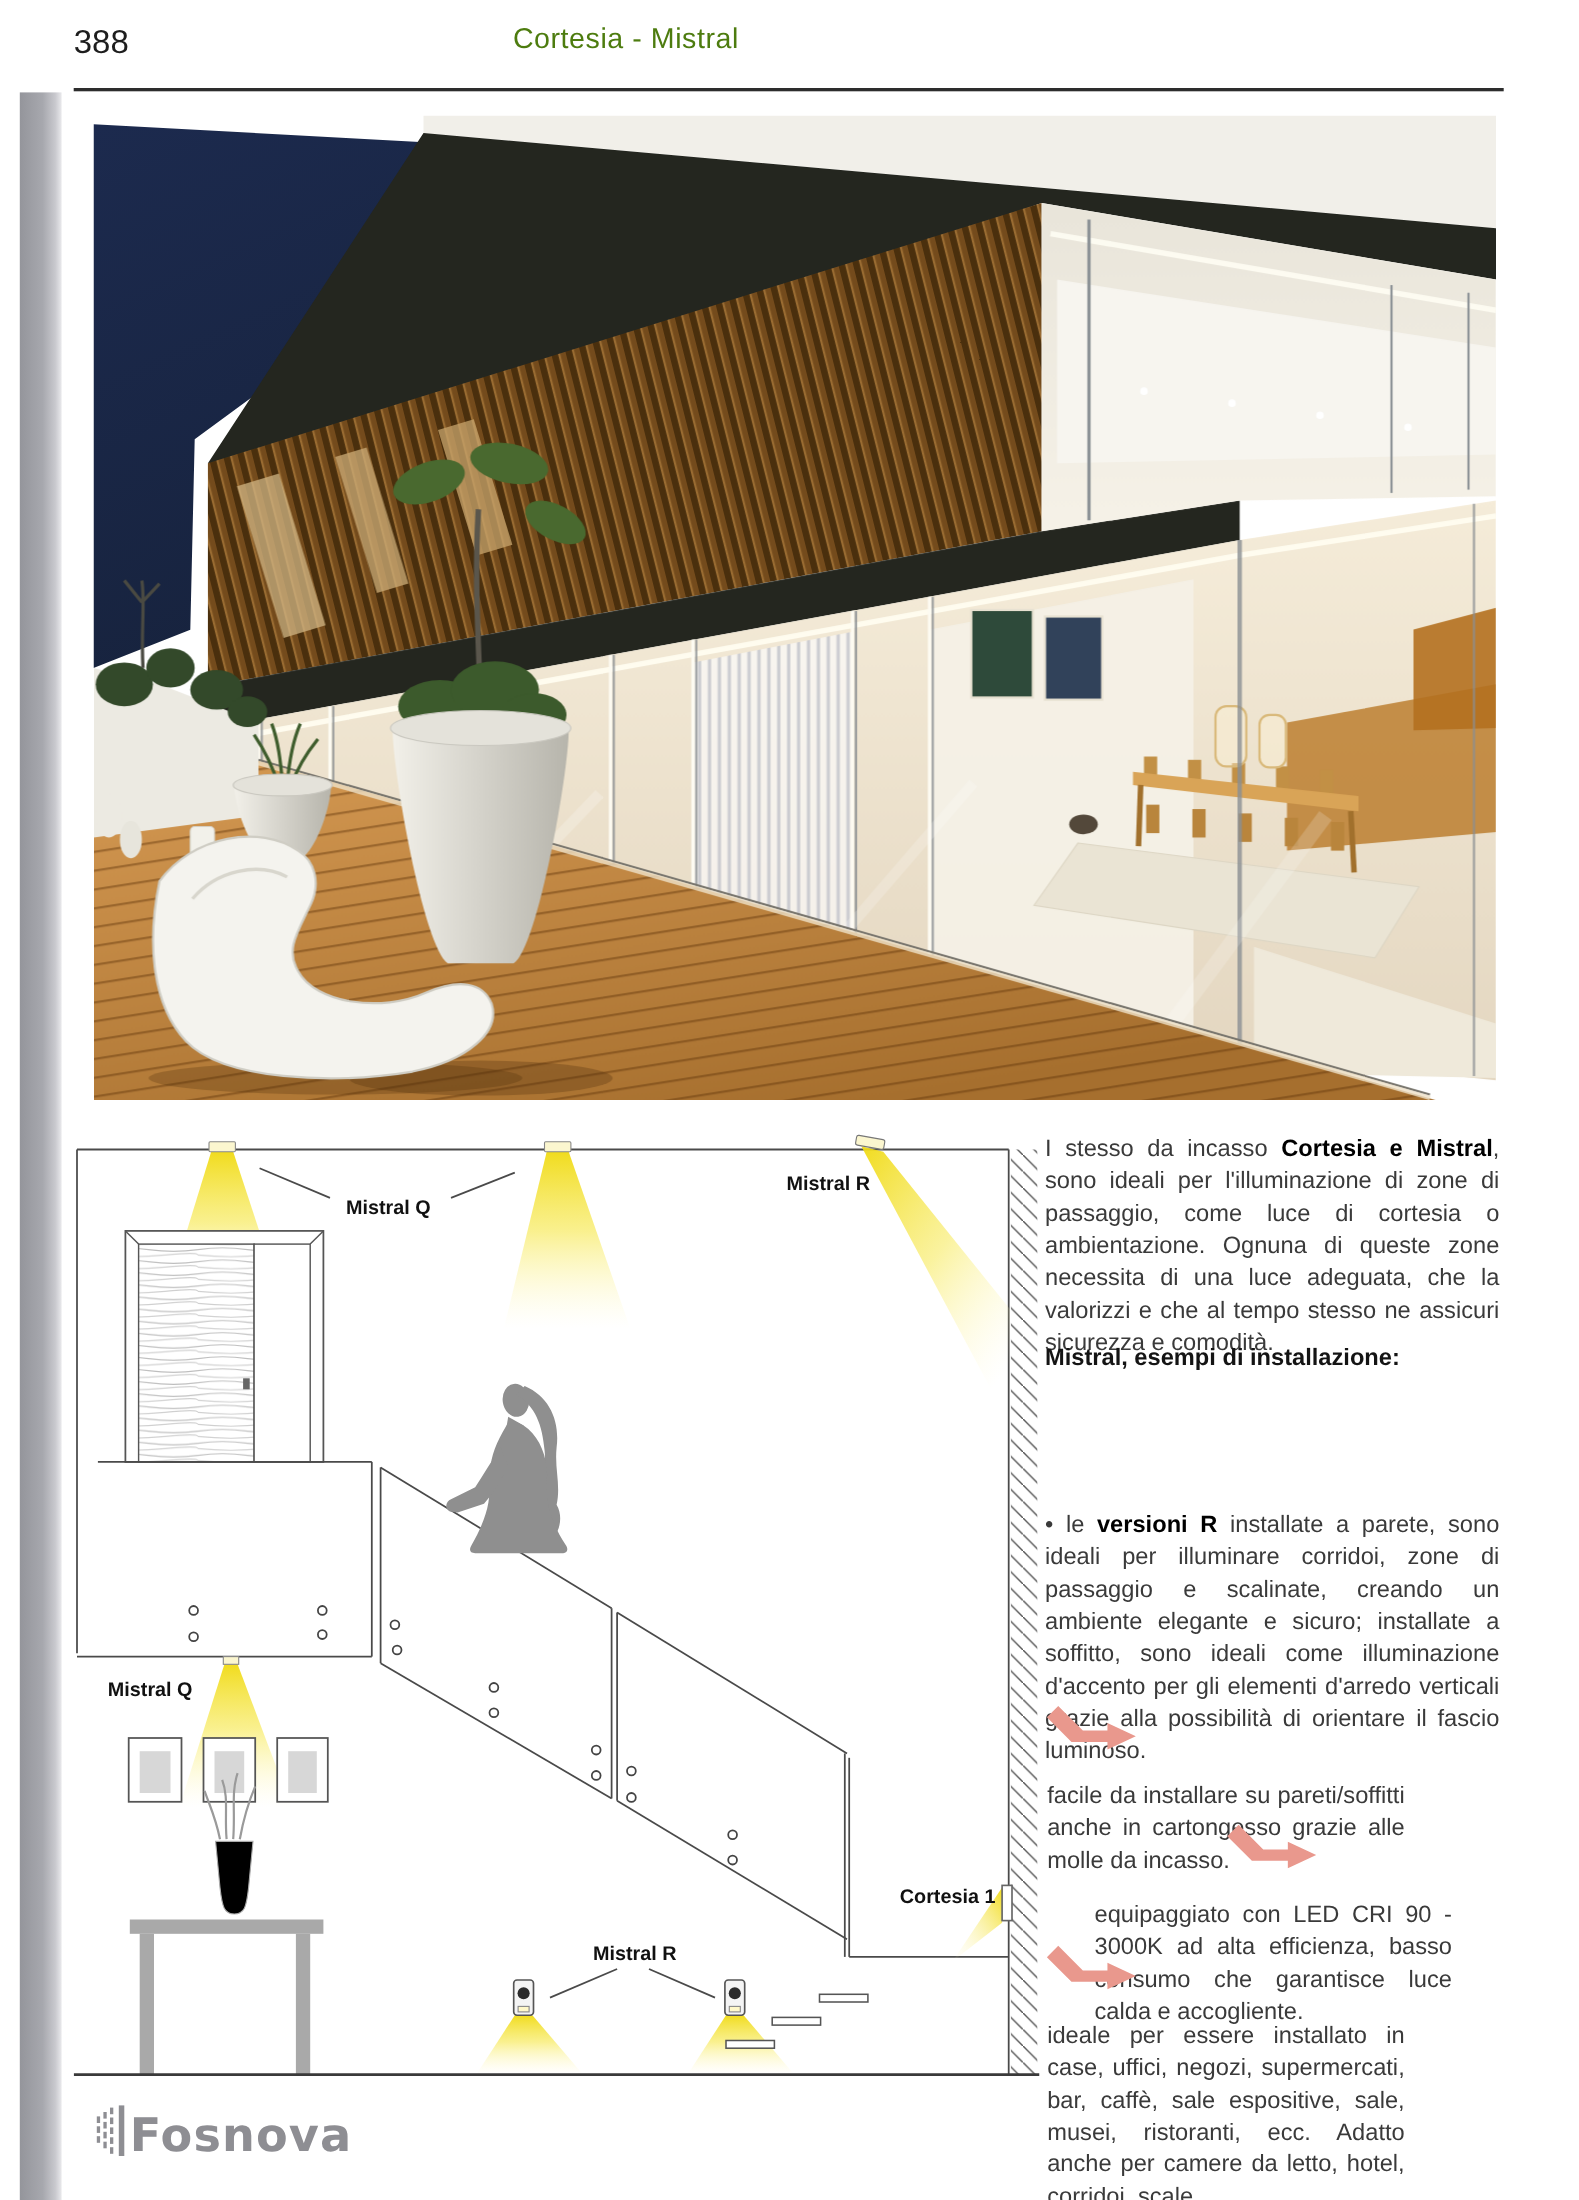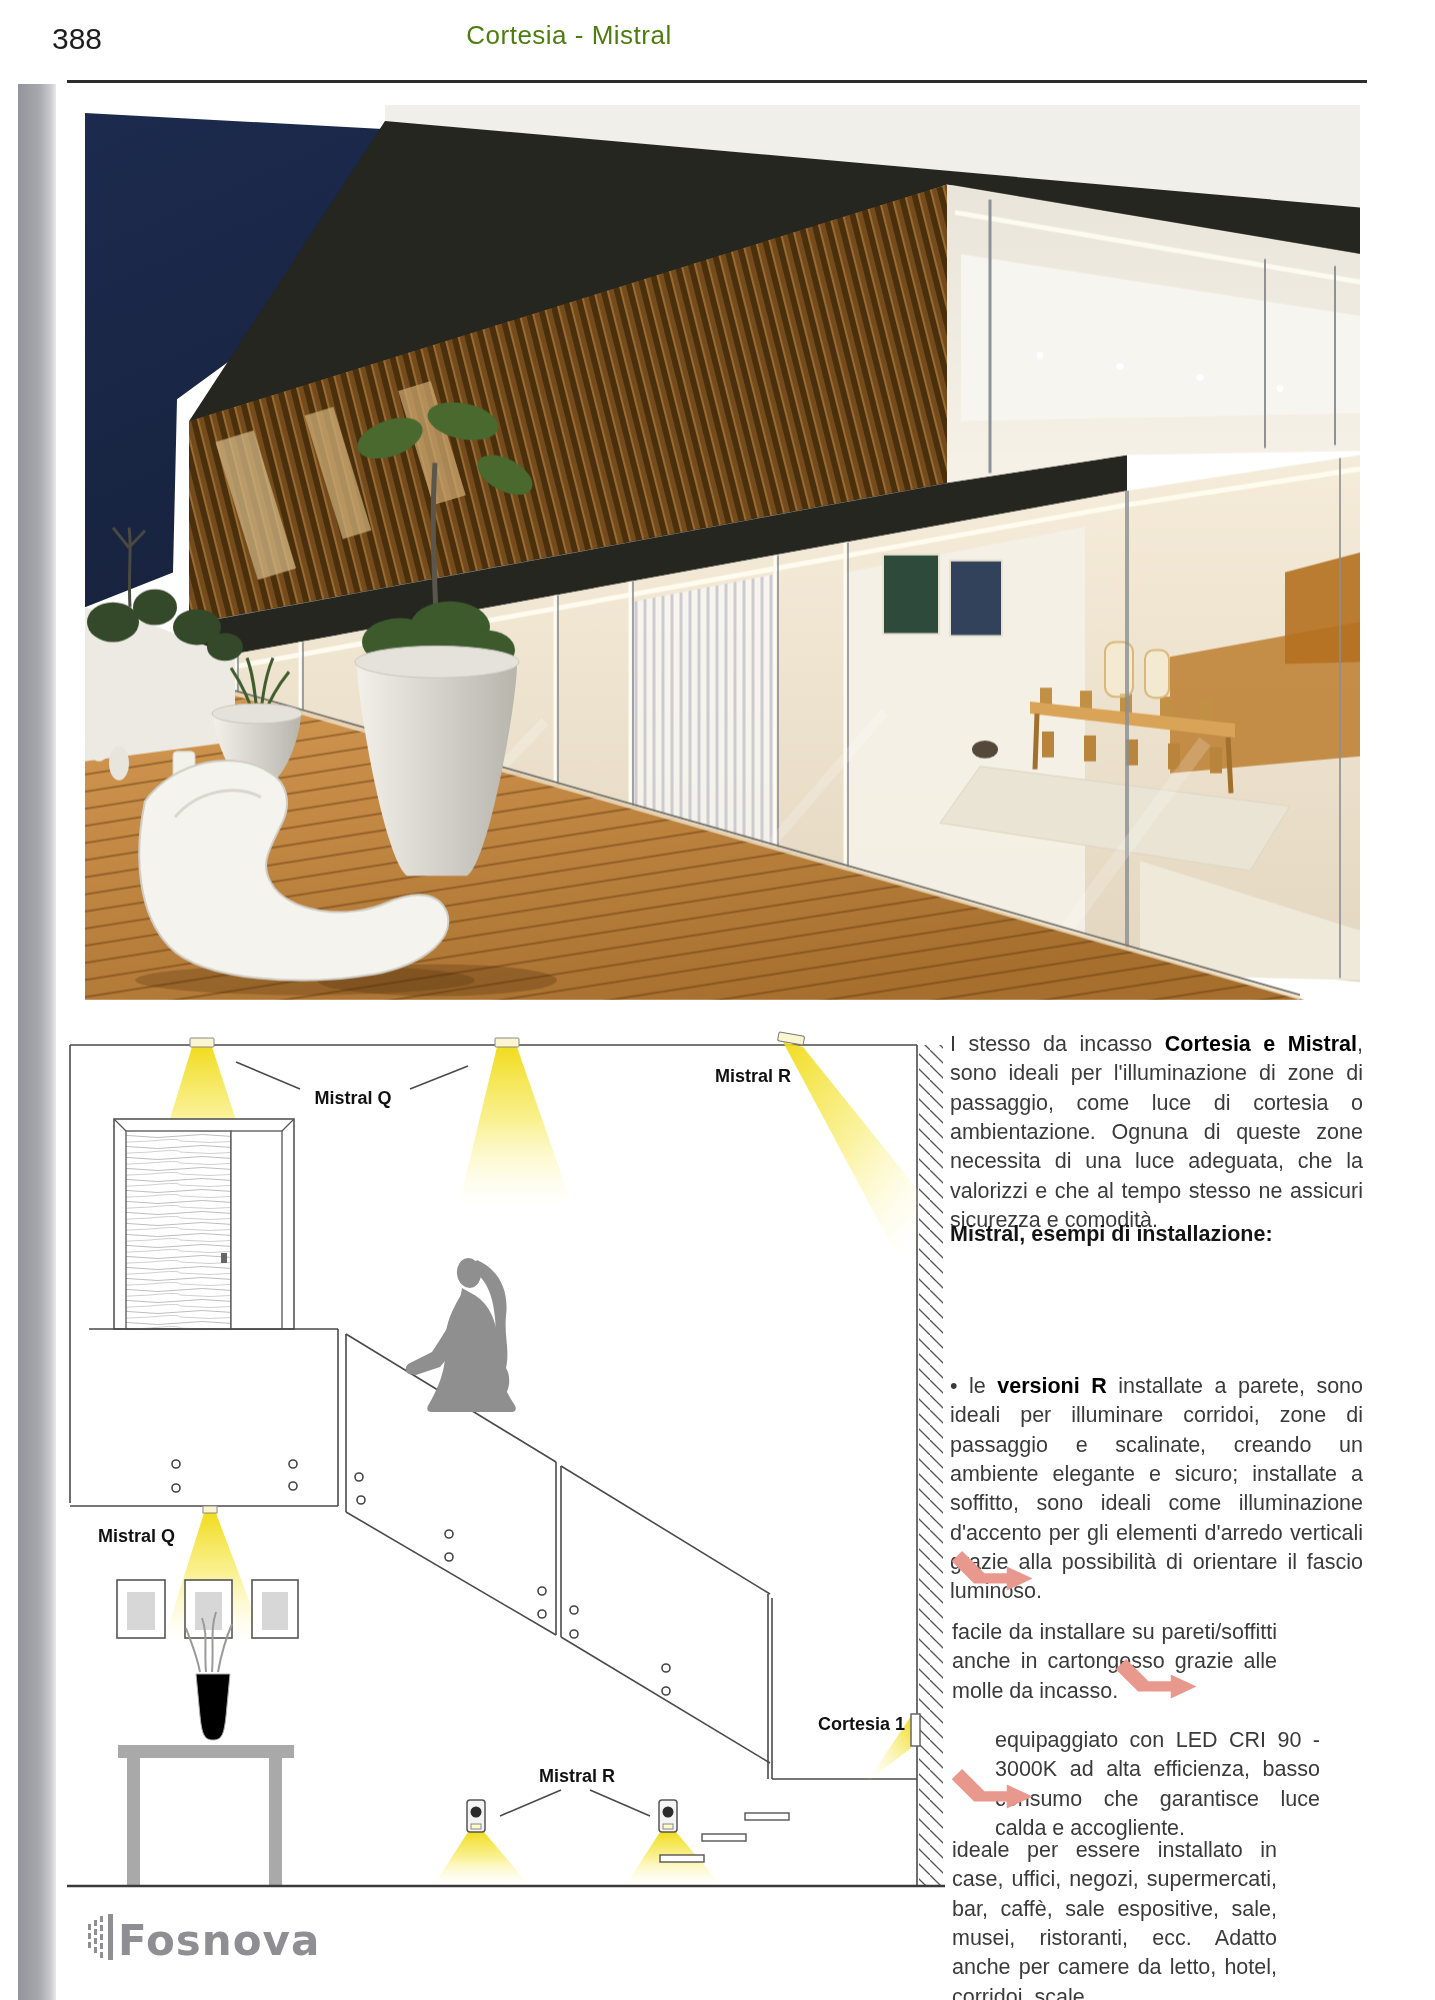--- a/index.html
+++ b/index.html
@@ -1,20 +1,20 @@
 <!DOCTYPE html>
 <html><head>
 <meta charset="utf-8">
 <style>
   html,body{margin:0;padding:0;background:#ffffff;}
   .page{position:relative;width:1435px;height:2000px;background:#ffffff;overflow:hidden;
         font-family:"Liberation Sans","DejaVu Sans",sans-serif;color:#333;}
   .gutter{position:absolute;left:18px;top:84px;width:38px;height:1916px;
           background:linear-gradient(90deg,#94959b 0%,#a7a8ae 55%,#c9c9ce 85%,#e9e9ec 100%);}
-  .page-number{position:absolute;left:52px;top:22px;font-size:30px;color:#1d1d1d;}
+  .page-number{position:absolute;left:67px;top:22px;font-size:30px;color:#1d1d1d;}
   .page-title{position:absolute;left:569px;top:20px;transform:translateX(-50%);
               font-size:26px;letter-spacing:.5px;color:#4d7c0f;white-space:nowrap;}
   .header-rule{position:absolute;left:67px;top:80px;width:1300px;height:3px;background:#2d2d2d;}
   .hero,.diagram{position:absolute;}
   .hero{left:85px;top:105px;}
   .diagram{left:67px;top:1010px;}
   .col{position:absolute;left:950px;width:413px;font-size:21.5px;line-height:1.365;
        text-align:justify;color:#3a3a3a;}
   .col b,.col .b{font-weight:bold;color:#000000;}
   .intro{top:1030px;}

